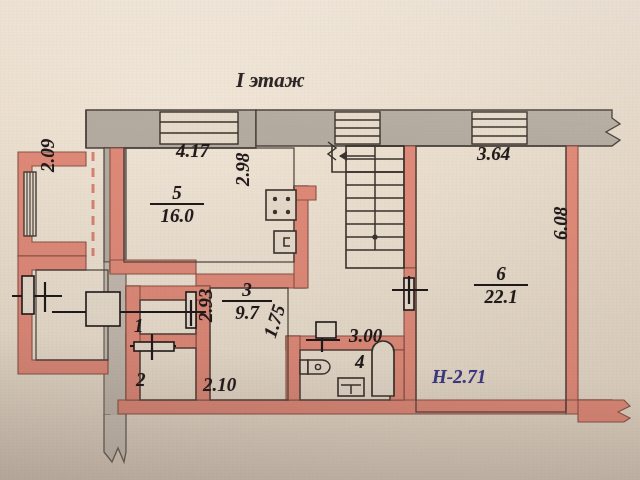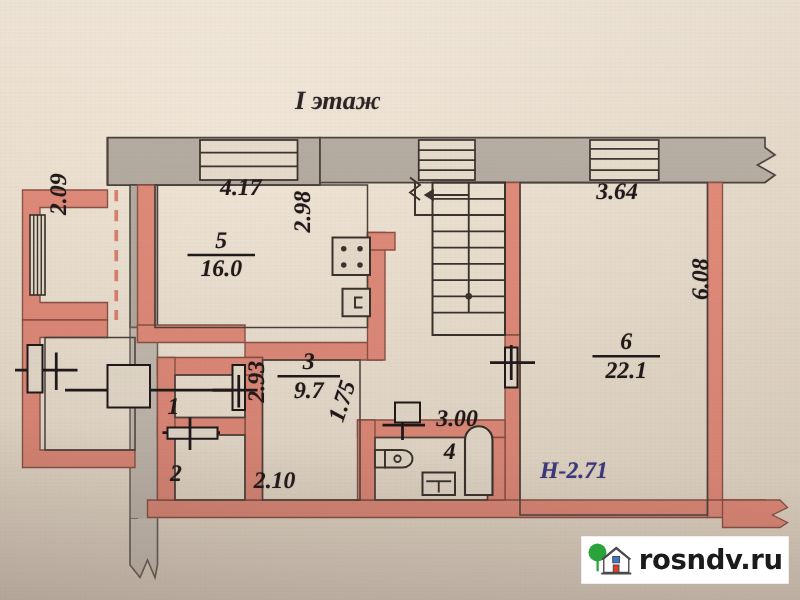--- a/index.html
+++ b/index.html
@@ -269,25 +269,13 @@
 
   <div class="txt roomno" style="left:134px;top:316px;">1</div>
   <div class="txt roomno" style="left:136px;top:370px;">2</div>
 
   <div class="txt num" style="left:349px;top:326px;">3.00</div>
   <div class="txt roomno" style="left:355px;top:352px;">4</div>
 
   <div class="vignette"></div>
   <div class="grain"></div>
 
-  <div class="wm">
-    <svg class="logo" viewBox="0 0 38 30">
-      <circle cx="9" cy="9" r="7.2" fill="#2aa33a"></circle>
-      <rect x="8.2" y="13" width="1.8" height="11" fill="#2aa33a"></rect>
-      <path d="M14,14 L24,6 L34,14 L34,25 L14,25 Z" fill="#ffffff" stroke="#4a4a4a" stroke-width="1.1"></path>
-      <path d="M12.6,14.6 L24,5.2 L35.4,14.6" fill="none" stroke="#4a4a4a" stroke-width="1.4"></path>
-      <rect x="21.2" y="12.2" width="5.4" height="5" fill="#3a78d0" stroke="#4a4a4a" stroke-width=".8"></rect>
-      <rect x="21.6" y="19" width="4.6" height="6" fill="#e03a2a" stroke="#4a4a4a" stroke-width=".8"></rect>
-      <rect x="12" y="25" width="24" height="1.6" fill="#4a4a4a"></rect>
-    </svg>
-    <span class="wmtext">rosndv.ru</span>
-  </div>
 </div>
 
 </body></html>

